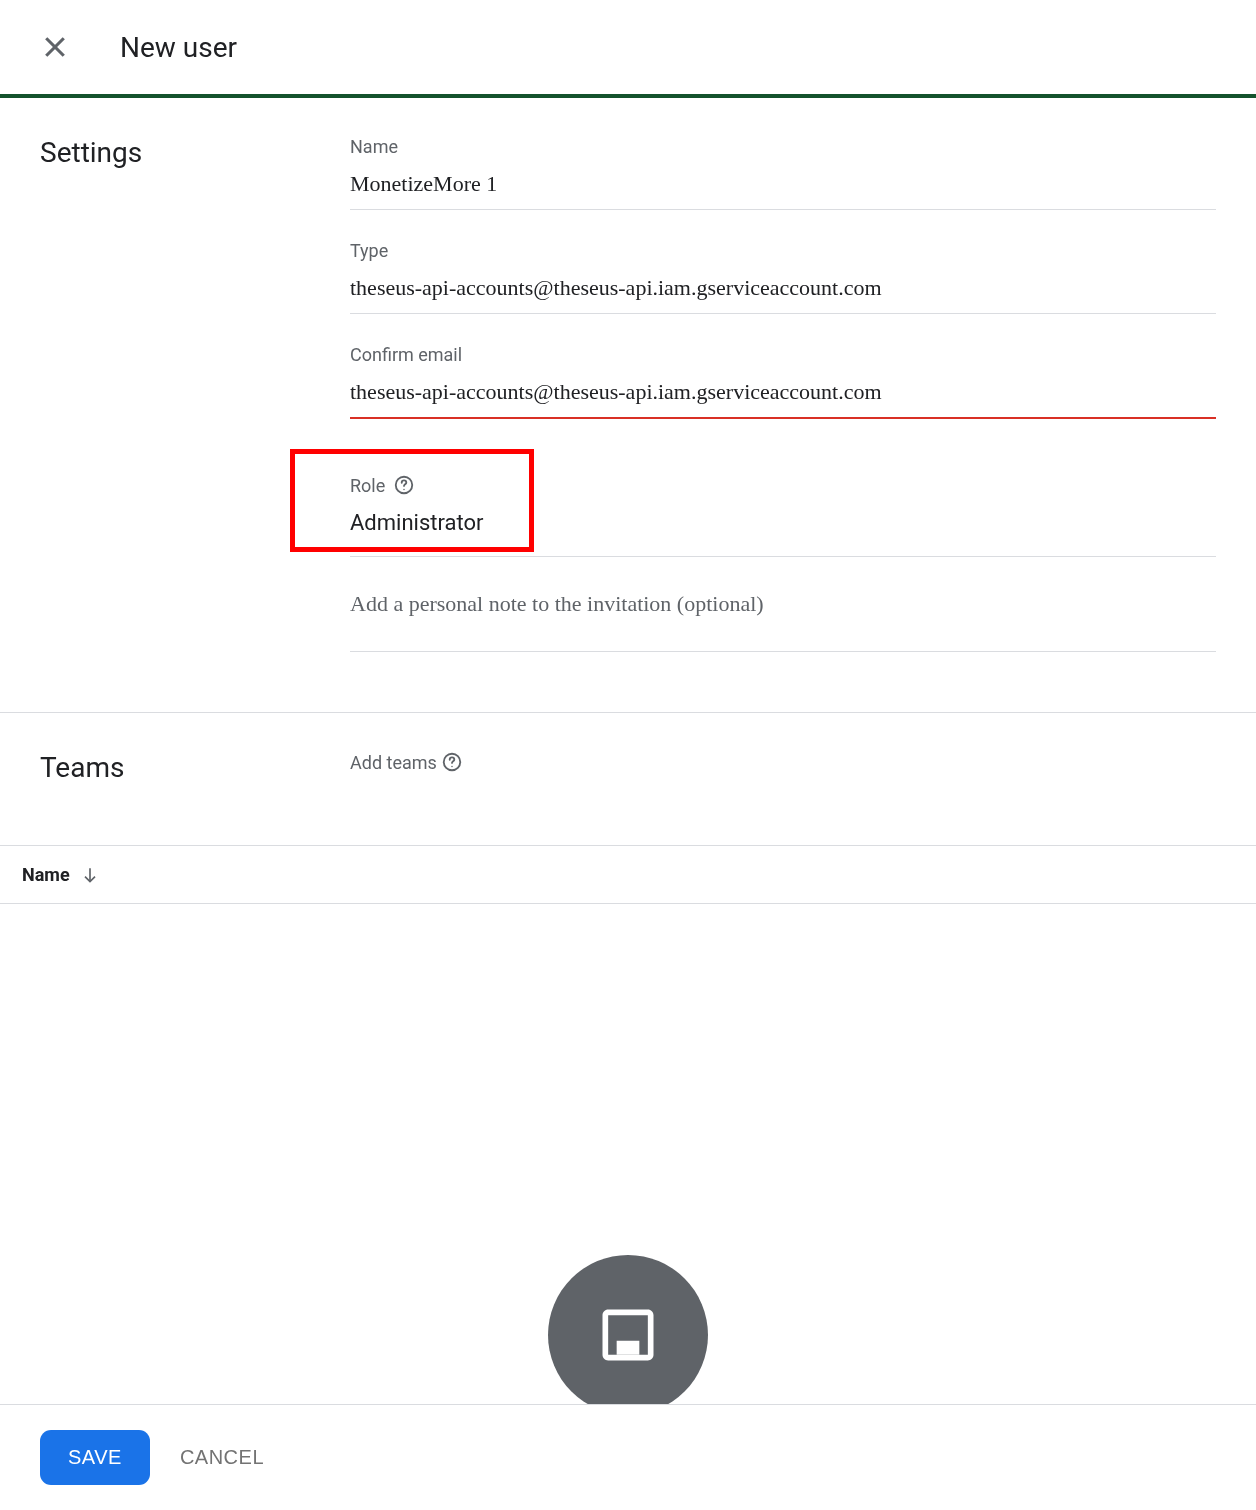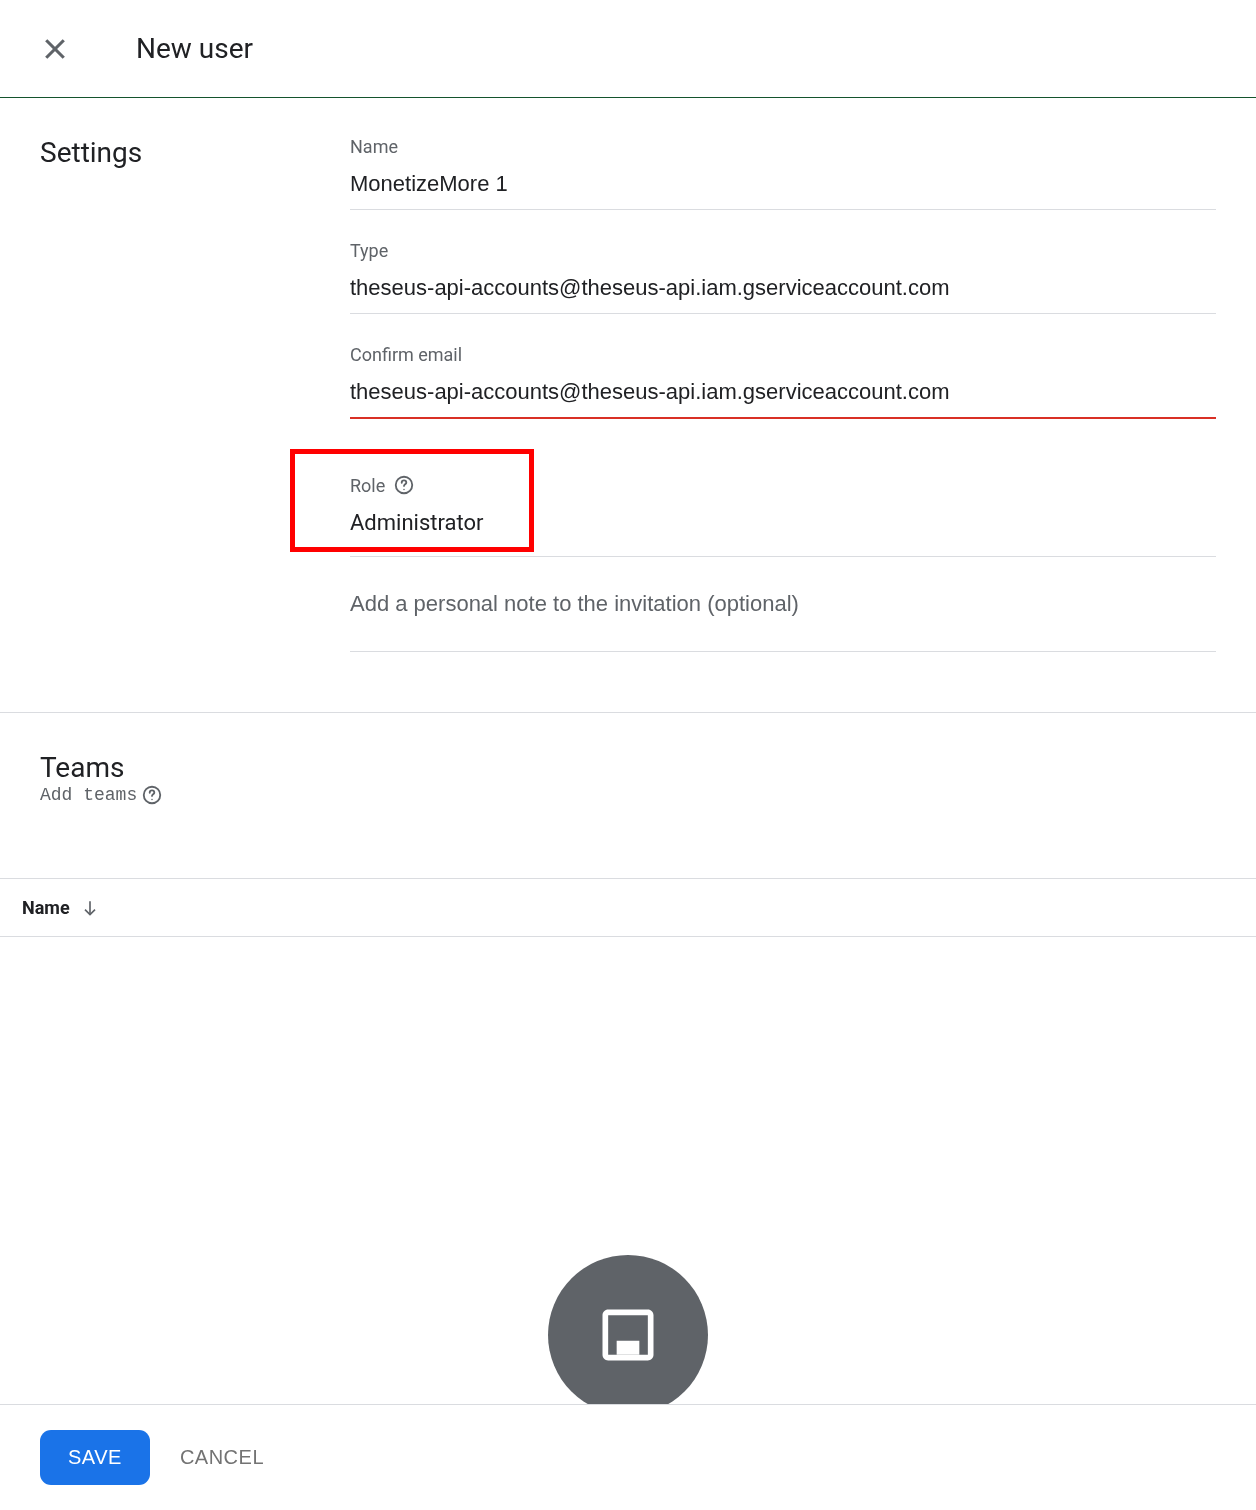--- a/index.html
+++ b/index.html
@@ -12,23 +12,22 @@
       background: #fff;
       color: #202124;
       width: 1256px;
       height: 1510px;
       position: relative;
     }
     .header {
       display: flex;
       align-items: center;
       padding: 20px 40px;
-      border-bottom: 1px solid #14532d;
+      border-bottom: 4px solid #14532d;
       height: 98px;
-      gap: 16px;
     }
     .close-icon {
       width: 30px;
       height: 30px;
       cursor: pointer;
       color: #5f6368;
       margin-right: 50px;
     }
     .close-icon svg {
       width: 100%;
@@ -106,33 +105,31 @@
       padding-bottom: 30px;
     }
     .divider-full {
       border-top: 1px solid #dadce0;
       margin: 20px 0 0 0;
       width: 100%;
     }
     .teams-section {
       display: flex;
       padding: 38px 40px 60px 40px;
-      flex-direction: column;
     }
     .teams-fields {
       flex: 1;
     }
     .teams-label-row {
       font-size: 18px;
       color: #5f6368;
       margin-bottom: 12px;
       display: flex;
       align-items: center;
       gap: 4px;
-      font-family: Liberation Mono, monospace;
     }
     .teams-input {
       font-size: 22px;
       color: #5f6368;
       border-bottom: 1px solid #dadce0;
       padding-bottom: 10px;
     }
     .table-header {
       border-top: 1px solid #dadce0;
       border-bottom: 1px solid #dadce0;
@@ -205,21 +202,21 @@
       font-weight: 500;
       letter-spacing: 0.5px;
       cursor: pointer;
     }
     input.invisible-input {
       border: none;
       outline: none;
       font-size: 22px;
       color: #202124;
       width: 100%;
-      font-family: Liberation Sans, sans-serif;
+      font-family: Liberation Serif, serif;
       padding: 4px 0;
       background: transparent;
     }
     input.invisible-input::placeholder {
       color: #5f6368;
     }
   </style>
 </head>
 <body>
 

